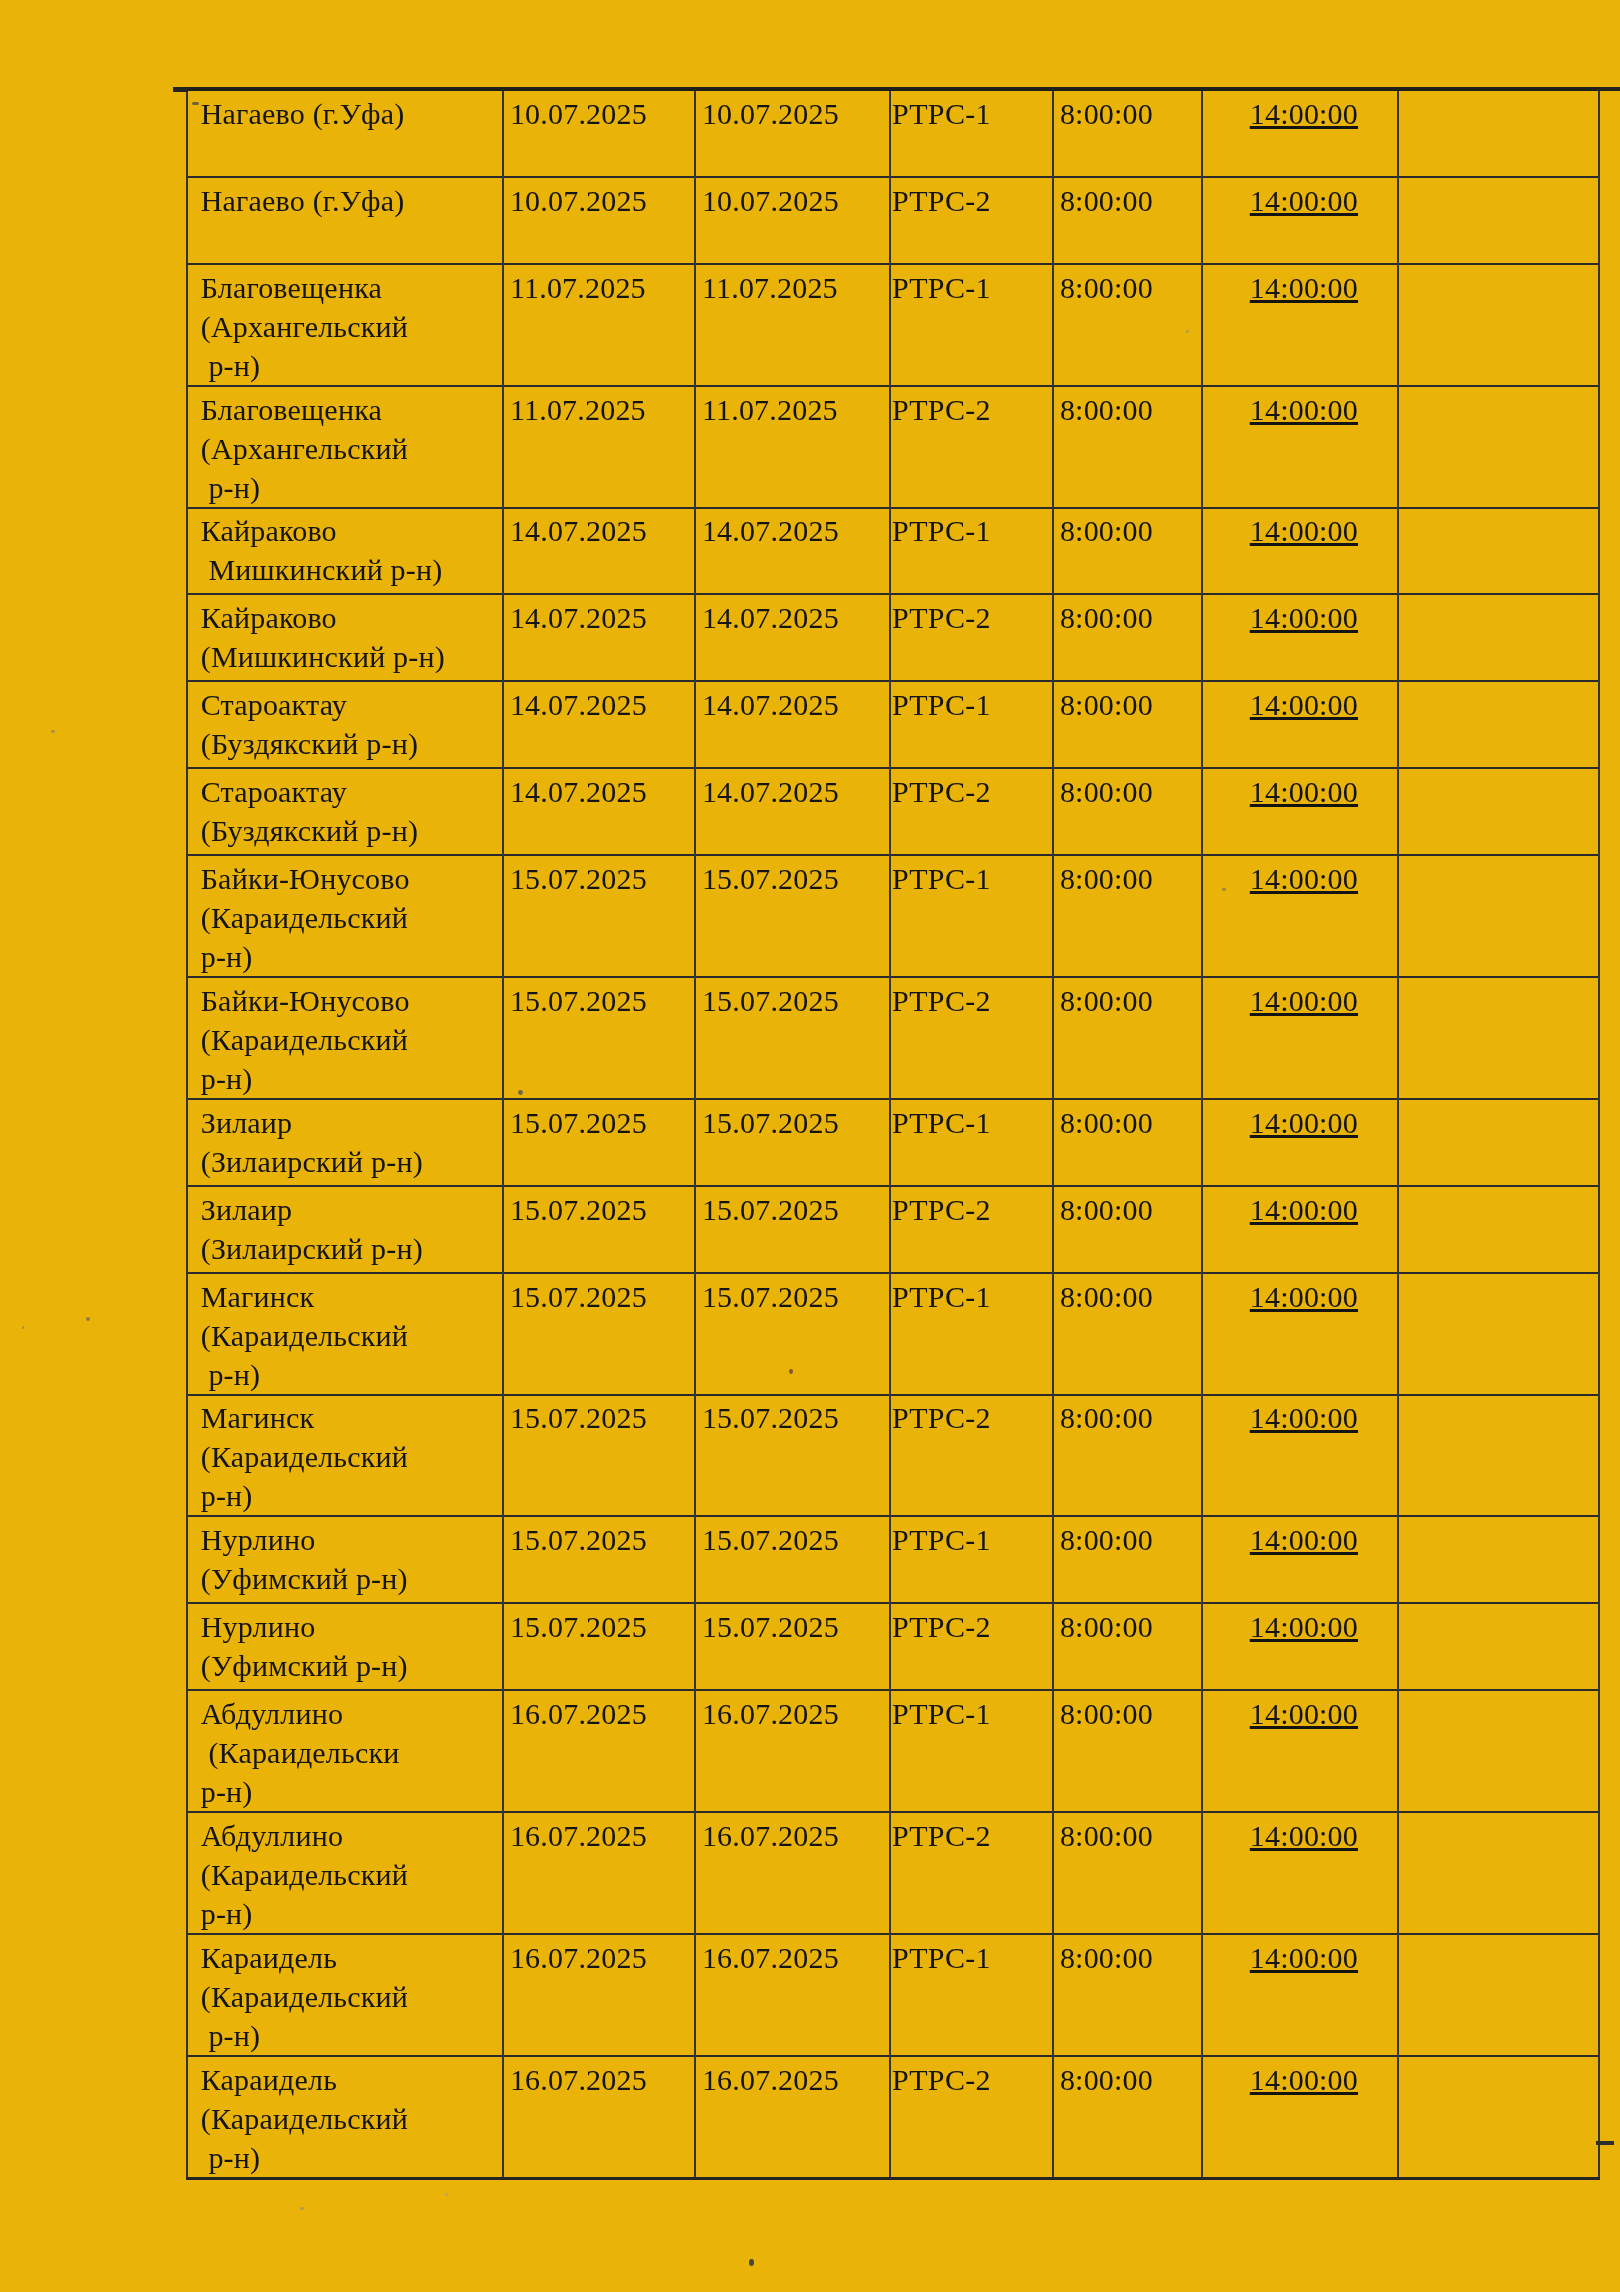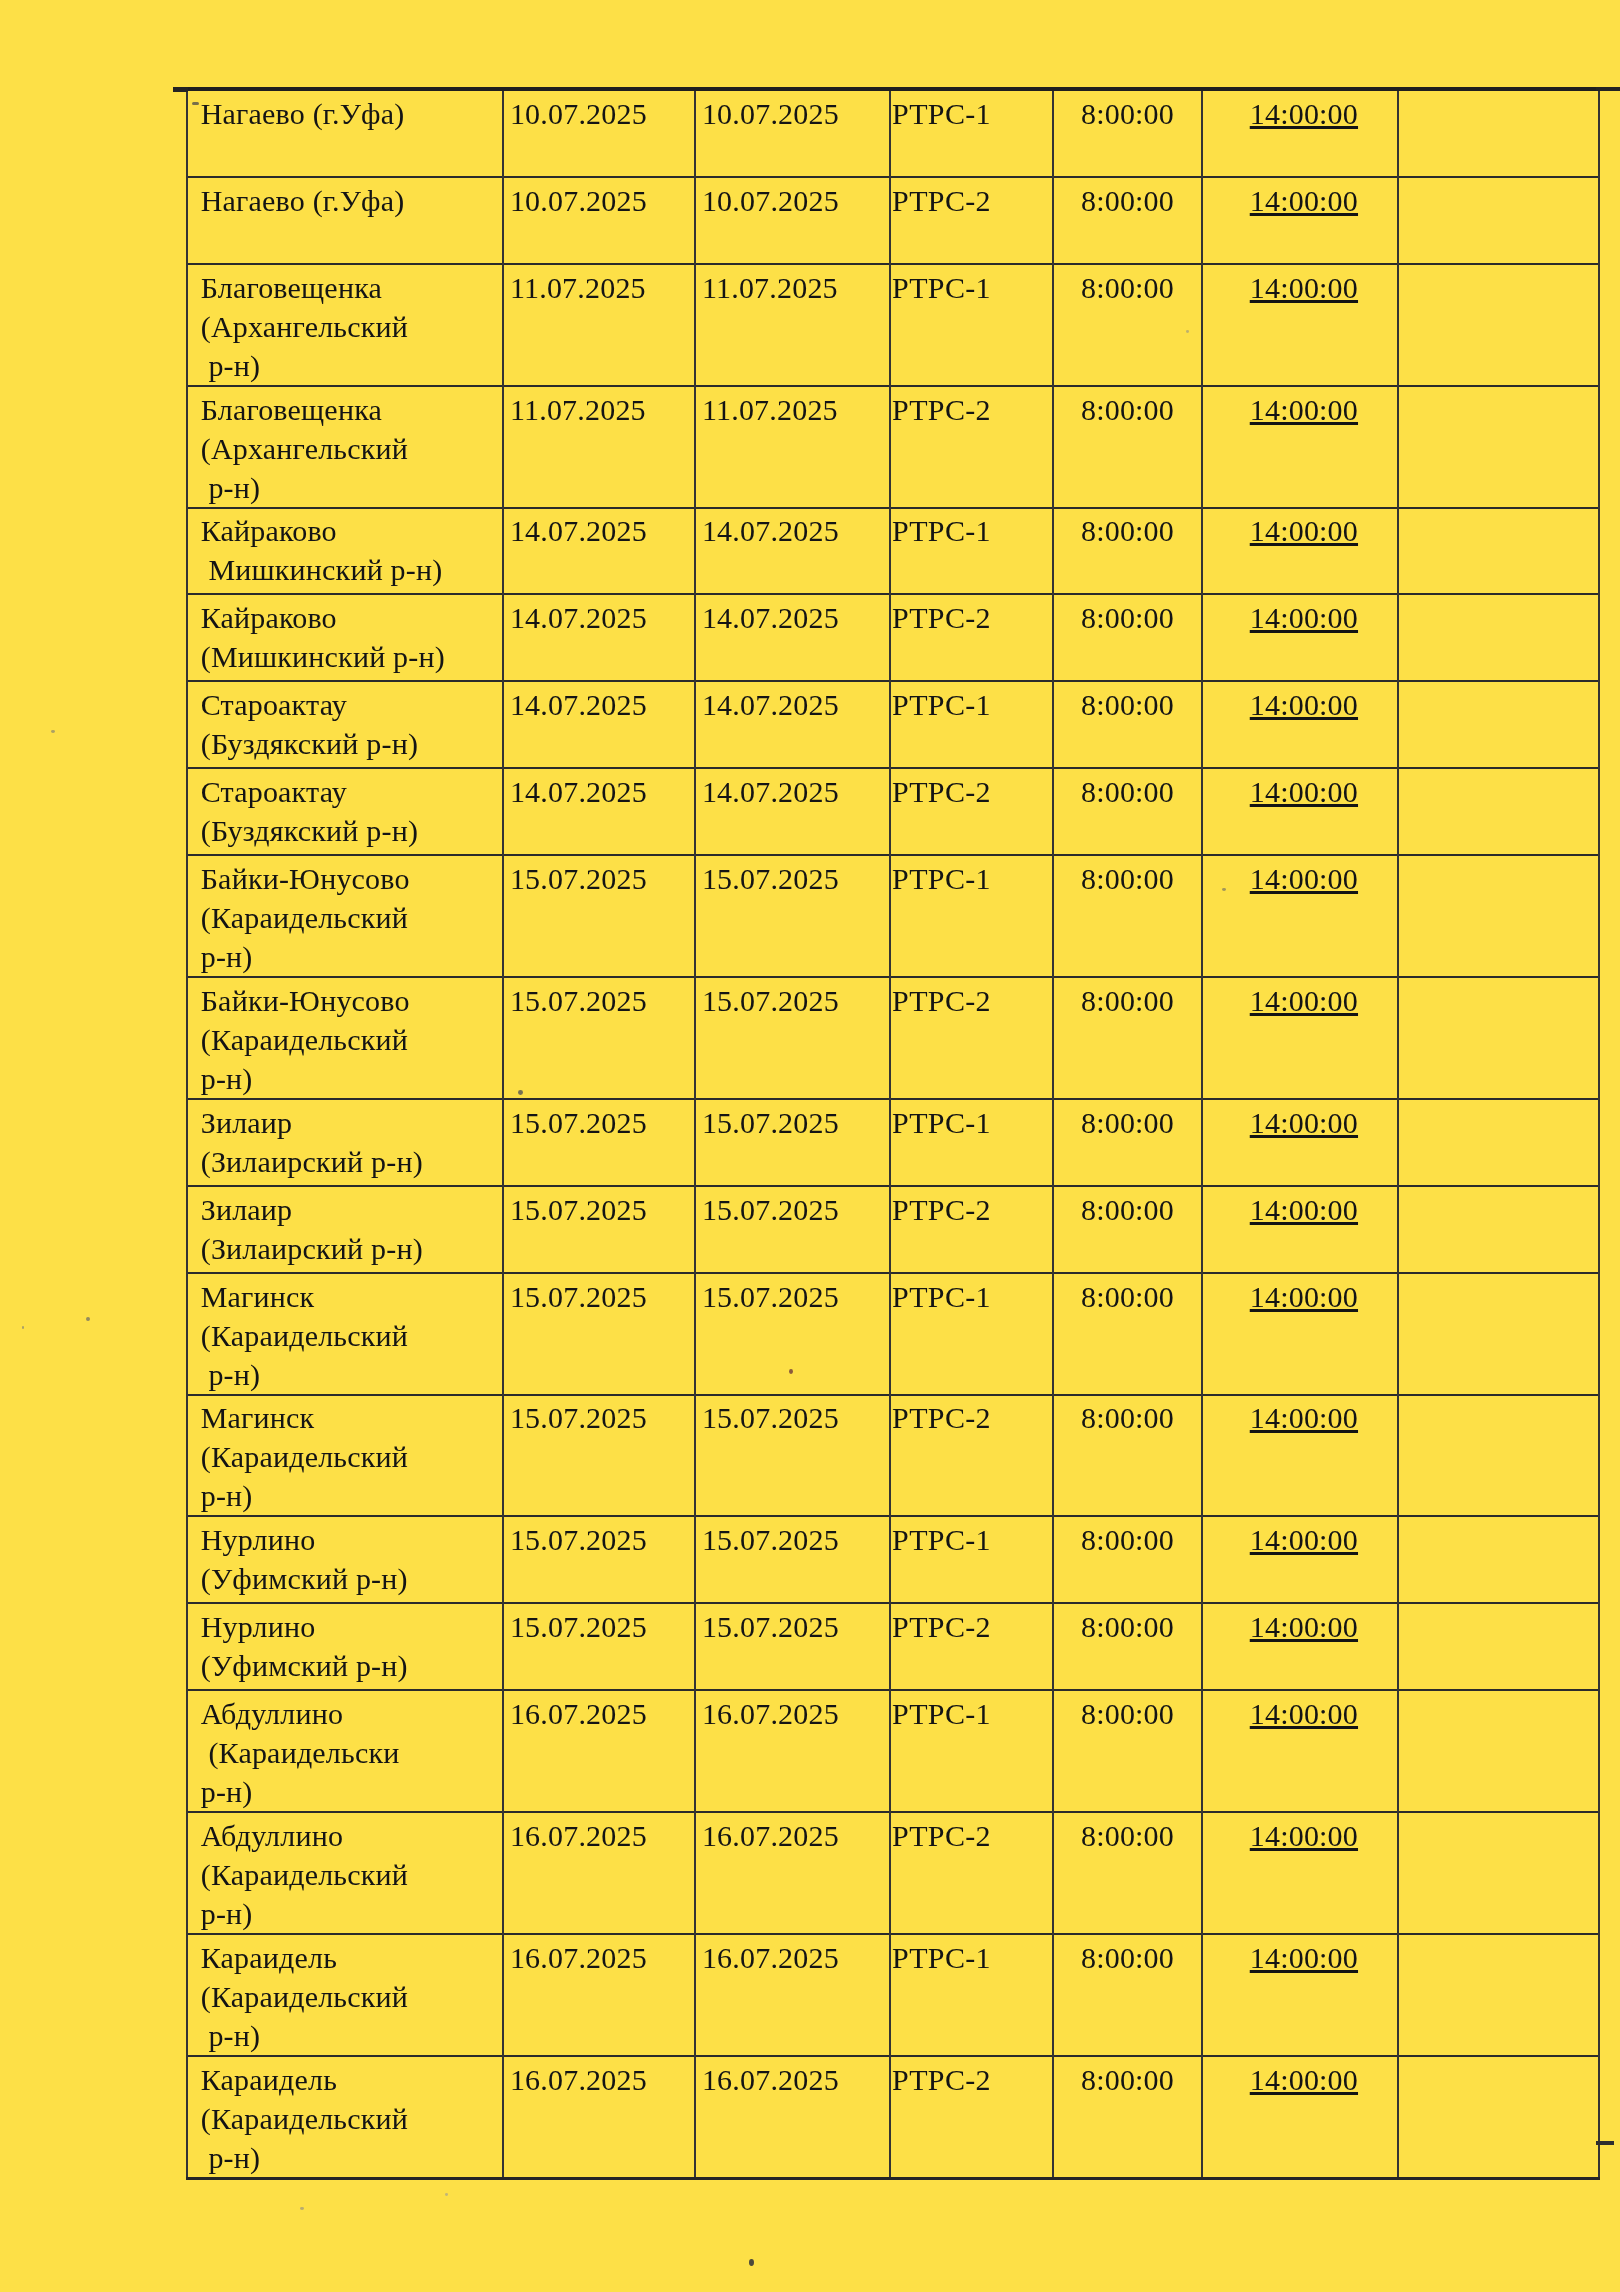--- a/index.html
+++ b/index.html
@@ -1,19 +1,19 @@
 <!DOCTYPE html>
 <html lang="ru"><head>
 <meta charset="utf-8">
 <style>
   html,body{margin:0;padding:0;background:#ffffff;}
   .page{
     position:relative;
     width:1620px;height:2293px;
-    background:#fde047;
+    background:#eab308;
     overflow:hidden;
     font-family:"Liberation Serif", serif;
   }
   table.schedule{
     position:absolute;left:186px;top:87px;
     width:1411px;
     border-collapse:collapse;
     table-layout:fixed;
   }
   td{
@@ -28,21 +28,21 @@
     line-height:39px;
     color:#141414;
     letter-spacing:0.2px;
     overflow:hidden;
   }
   tr:first-child td{border-top:4.9px solid #1f1f1f;}
   tr:last-child td{border-bottom:3.9px solid #262626;}
   td.c-loc{white-space:pre-wrap;padding-left:12.7px;}
   td.c-date{}
   td.c-sta{padding-left:1px;}
-  td.c-t1{text-align:center;}
+  td.c-t1{text-align:left;}
   td.c-t2{text-align:center;padding-left:13.7px;text-decoration:underline;}
   td.c-note{padding:0;}
   
   .line-stub{position:absolute;background:#232323;}
   #stub-top-left{left:173px;top:87px;width:14.7px;height:4.9px;}
   #stub-top-right{left:1596px;top:87px;width:23.5px;height:3.9px;}
   #stub-bottom-right{left:1596px;top:2141px;width:17.6px;height:3.9px;background:#2e2e2e;}
   
   .speckle{position:absolute;border-radius:50%;}
   .sp1{left:192px;top:102px;width:6.9px;height:2.9px;background:#4a4a4a;opacity:.75;border-radius:2px;}

